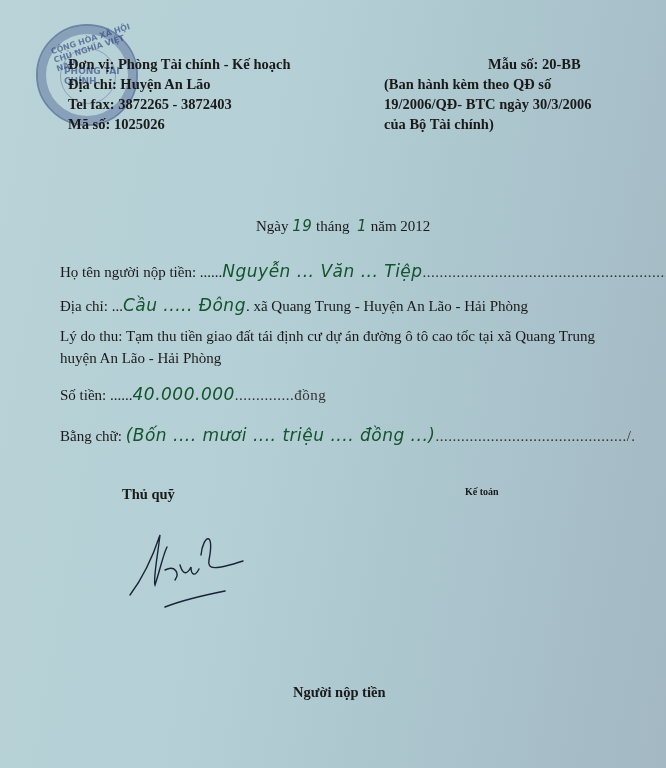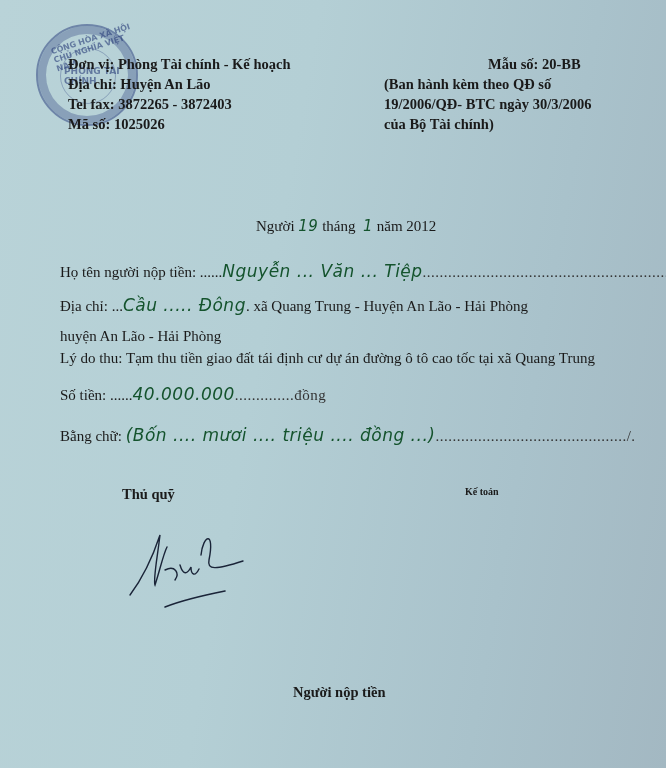--- a/index.html
+++ b/index.html
@@ -53,38 +53,38 @@
 
   <div class="abs hdr" style="left:384px;top:54px;">
     <div style="padding-left:104px;">Mẫu số: 20-BB</div>
     <div>(Ban hành kèm theo QĐ số</div>
     <div>19/2006/QĐ- BTC ngày 30/3/2006</div>
     <div>của Bộ Tài chính)</div>
   </div>
 
 
   <div class="abs body-text" style="left:256px;top:217px;">
-    <span>Người</span>
+    <span>Ngày</span>
     <span class="hand" style="font-size:15px;">19</span>
     <span>tháng</span>
     &nbsp;<span class="hand" style="font-size:15px;">1</span>
     <span>năm 2012</span>
   </div>
 
   <div class="abs body-text" style="left:60px;top:261px;">
     <span>Họ tên người nộp tiền: ......</span><span class="hand">Nguyễn ... Văn ... Tiệp</span><span class="dots">..............................................................................</span>
   </div>
 
   <div class="abs body-text" style="left:60px;top:295px;">
     <span>Địa chỉ: ...</span><span class="hand">Cầu ..... Đông</span><span>. xã Quang Trung - Huyện An Lão - Hải Phòng</span>
   </div>
 
   <div class="abs body-text" style="left:60px;top:325px;line-height:22px;">
+    <div>Lý do thu: Tạm thu tiền giao đất tái định cư dự án đường ô tô cao tốc tại xã Quang Trung</div>
     <div>huyện An Lão -  Hải Phòng</div>
-    <div>Lý do thu: Tạm thu tiền giao đất tái định cư dự án đường ô tô cao tốc tại xã Quang Trung</div>
   </div>
 
   <div class="abs body-text" style="left:60px;top:384px;">
     <span>Số tiền: ......</span><span class="hand">40.000.000</span><span class="dots">..............đồng</span>
   </div>
 
   <div class="abs body-text" style="left:60px;top:425px;">
     <span>Bằng chữ:</span>
     <span class="hand">(Bốn .... mươi .... triệu .... đồng ...)</span><span class="dots">............................................./.</span>
   </div>

